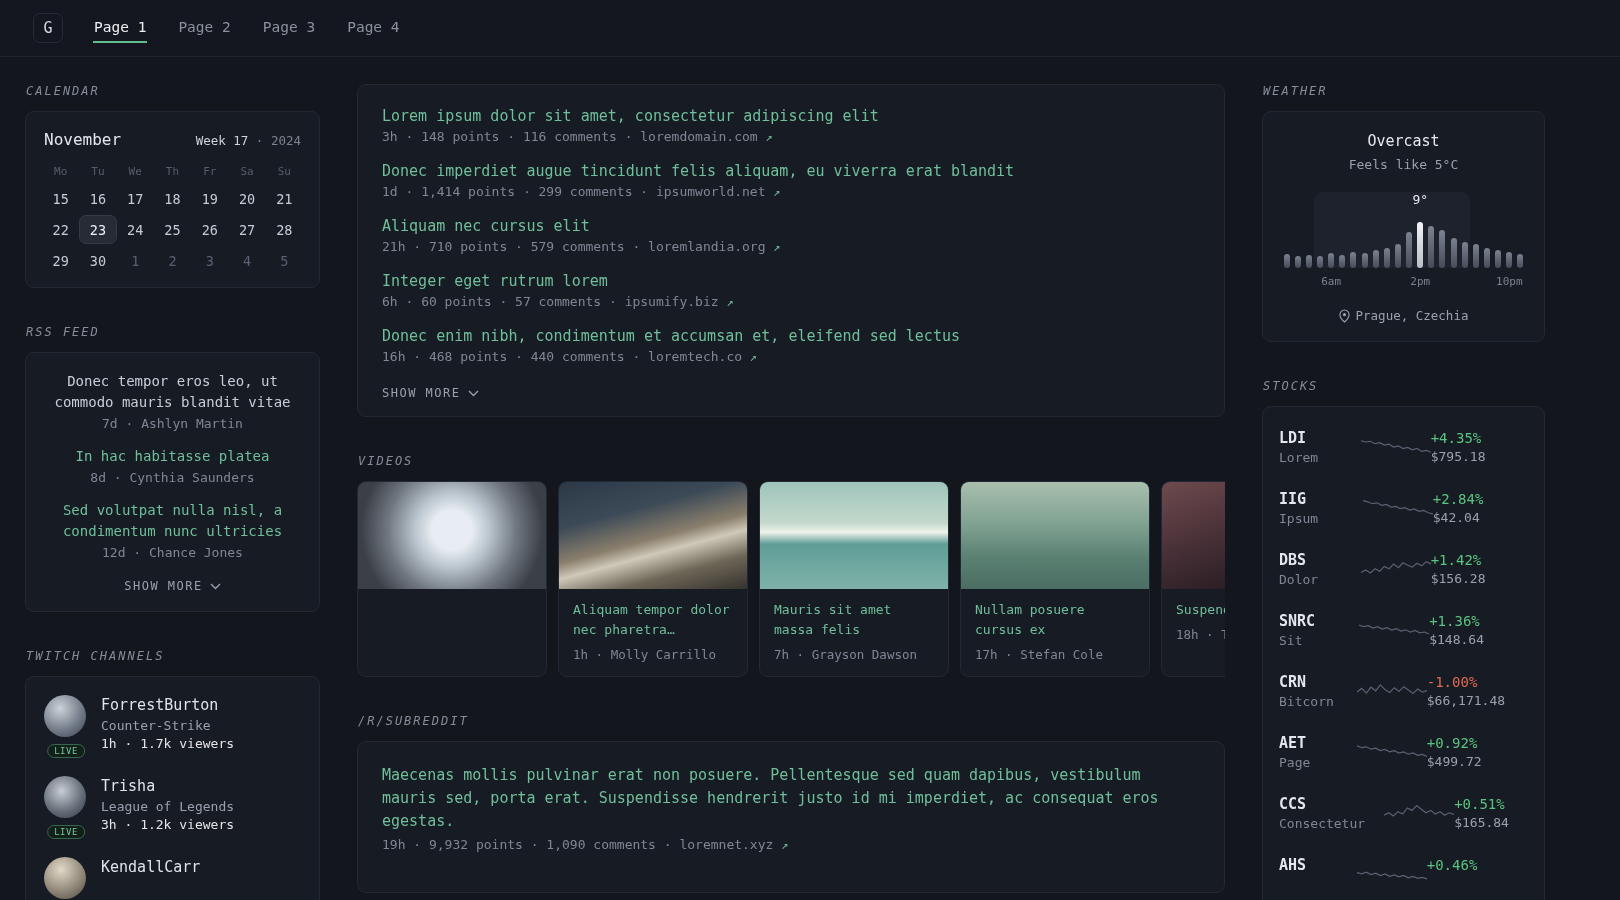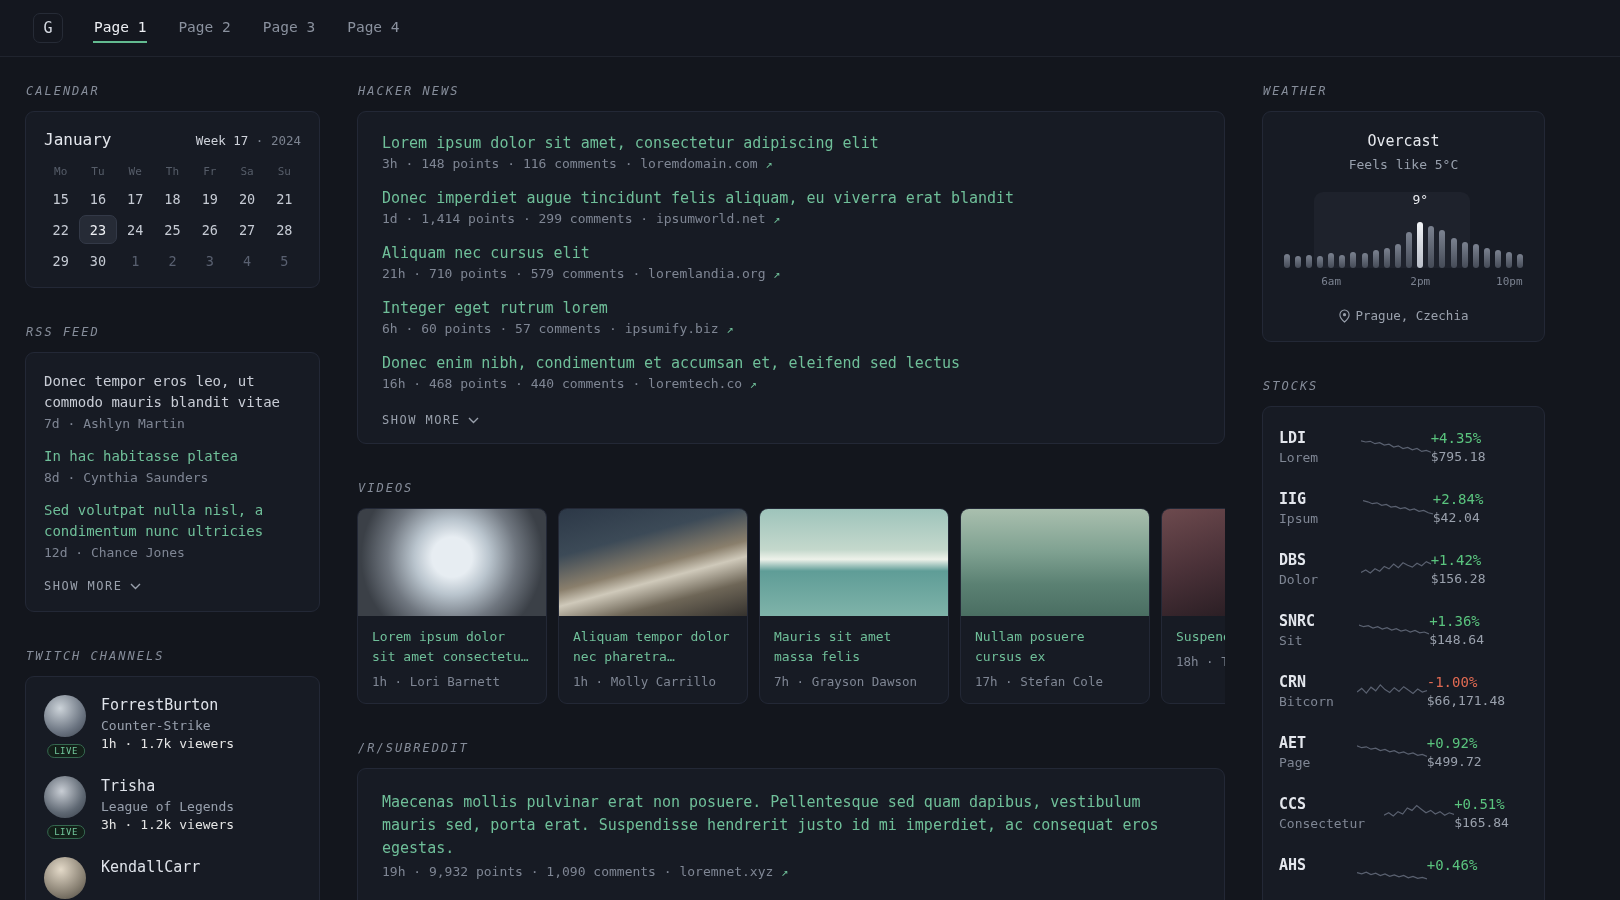--- a/index.html
+++ b/index.html
@@ -37,21 +37,21 @@
   .cal-week { font-size:12.5px; color:#cfd3db; }
   .cal-year { color:#7c8390; }
   .cal-grid { display:grid; grid-template-columns:repeat(7,1fr); text-align:center; }
   .cal-dow { margin-top:16px; font-size:11px; color:#565d69; }
   .cal-days { margin-top:6px; row-gap:2px; font-size:13.5px; color:#c6cbd4; }
   .cal-day { height:29px; display:flex; align-items:center; justify-content:center; border:1px solid transparent; }
   .cal-day.muted { color:#596070; }
   .cal-day.current { background:#262b36; border-color:#333947; border-radius:7px; color:#eef0f4; }
 
   
-  .rss-card { padding:18px; }
+  .rss-card { padding:18px;text-align:center; }
   .rss-item { margin-bottom:15px; }
   .rss-title { font-size:14px; line-height:21px; color:#6fbf99; display:block; }
   .rss-title.read { color:#c9cdd6; }
   .rss-meta { font-size:13px; color:#7f8694; margin-top:3px; }
   .show-more { display:inline-flex; align-items:center; gap:7px; font-size:12px; letter-spacing:1.5px; color:#99a0ac; margin-top:4px; }
   .show-more svg { stroke:#99a0ac; }
 
   
   .tw-card { padding:18px; }
   .tw-row { display:flex; margin-bottom:25px; }
@@ -129,21 +129,21 @@
 </nav>
 
 <div class="main">
 
   <div class="col-left">
 
     <section class="sec">
       <h2 class="sec-title">CALENDAR</h2>
       <div class="card cal-card">
         <div class="cal-head">
-          <span class="cal-month">January</span>
+          <span class="cal-month">November</span>
           <span class="cal-week"><span>Week 17</span> <span class="cal-year">· 2024</span></span>
         </div>
         <div class="cal-grid cal-dow">
           <span>Mo</span>
           <span>Tu</span>
           <span>We</span>
           <span>Th</span>
           <span>Fr</span>
           <span>Sa</span>
           <span>Su</span>
@@ -232,21 +232,20 @@
           </div>
         </div>
       </div>
     </section>
 
   </div>
 
   <div class="col-mid">
 
     <section class="sec">
-      <h2 class="sec-title">HACKER NEWS</h2>
       <div class="card hn-card">
         <div class="hn-item">
           <a class="hn-title">Lorem ipsum dolor sit amet, consectetur adipiscing elit</a>
           <div class="meta">
             <span>3h · 148 points · 116 comments ·</span>
             <a class="domain"><span>loremdomain.com</span> <span class="arrow">↗</span></a>
           </div>
         </div>
         <div class="hn-item">
           <a class="hn-title">Donec imperdiet augue tincidunt felis aliquam, eu viverra erat blandit</a>
@@ -283,24 +282,20 @@
             </svg>
         </a>
       </div>
     </section>
 
     <section class="sec">
       <h2 class="sec-title">VIDEOS</h2>
       <div class="vid-row">
         <div class="vid-card">
           <div class="vid-thumb thumb-1"></div>
-          <div class="vid-body">
-            <a class="vid-title">Lorem ipsum dolor sit amet consectetu…</a>
-            <div class="vid-meta">1h · Lori Barnett</div>
-          </div>
         </div>
         <div class="vid-card">
           <div class="vid-thumb thumb-2"></div>
           <div class="vid-body">
             <a class="vid-title">Aliquam tempor dolor nec pharetra…</a>
             <div class="vid-meta">1h · Molly Carrillo</div>
           </div>
         </div>
         <div class="vid-card">
           <div class="vid-thumb thumb-3"></div>

